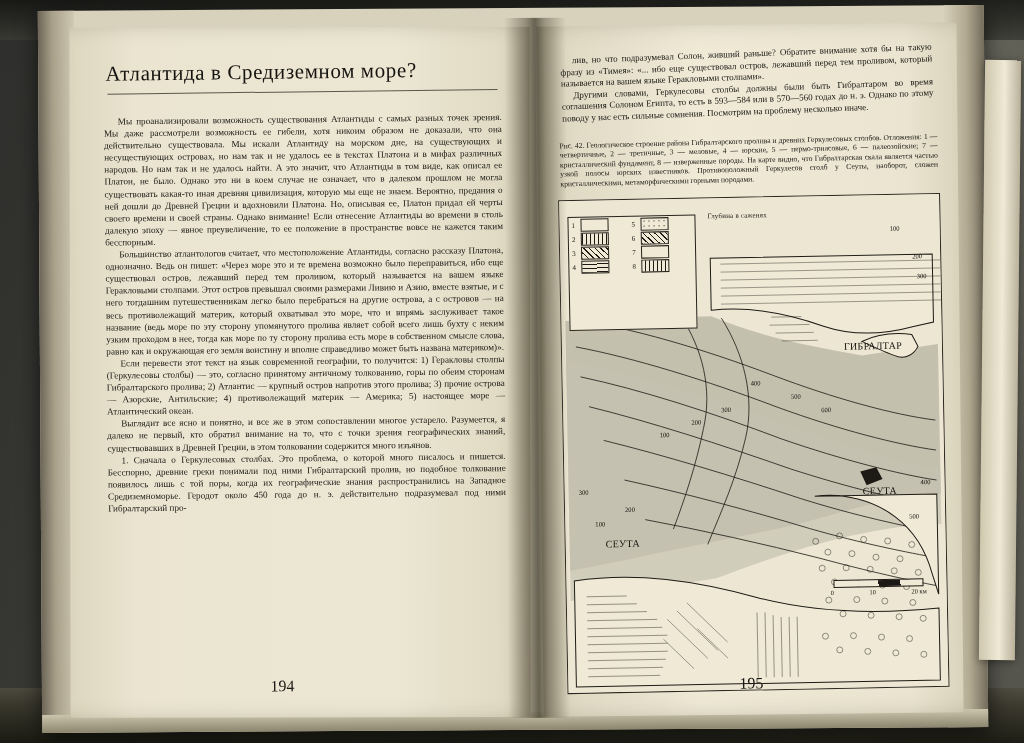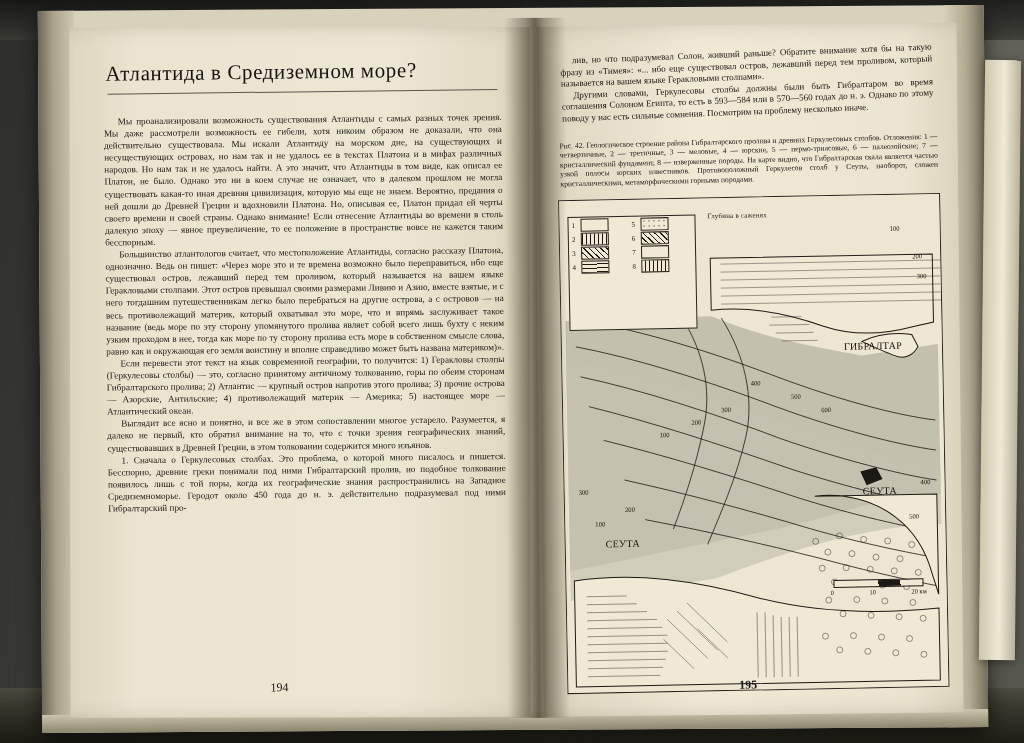--- a/index.html
+++ b/index.html
@@ -120,25 +120,25 @@
     font-size: 9.2px;
     line-height: 12.1px;
     text-align: justify;
     color: #181612;
     transform: rotate(-0.55deg);
     hyphens: auto;
   }
   .l-body p { margin: 0 0 0 0; text-indent: 14px; }
   .pg-num {
     position: absolute;
-    font-size: 12px;
+    font-size: 16px;
     color: #1a1814;
   }
   .pg-num-left { left: 200px; bottom: 22px; transform: rotate(-0.5deg); }
-  .pg-num-right { left: 196px; bottom: 22px; transform: rotate(-0.4deg); font-weight: bold; }
+  .pg-num-right { left: 196px; bottom: 22px; transform: rotate(-0.4deg); }
   
   .r-top {
     position: absolute;
     left: 24px; top: 24px;
     width: 372px;
     font-size: 9px;
     line-height: 11.6px;
     text-align: justify;
     color: #181612;
     transform: rotate(-1.6deg);

